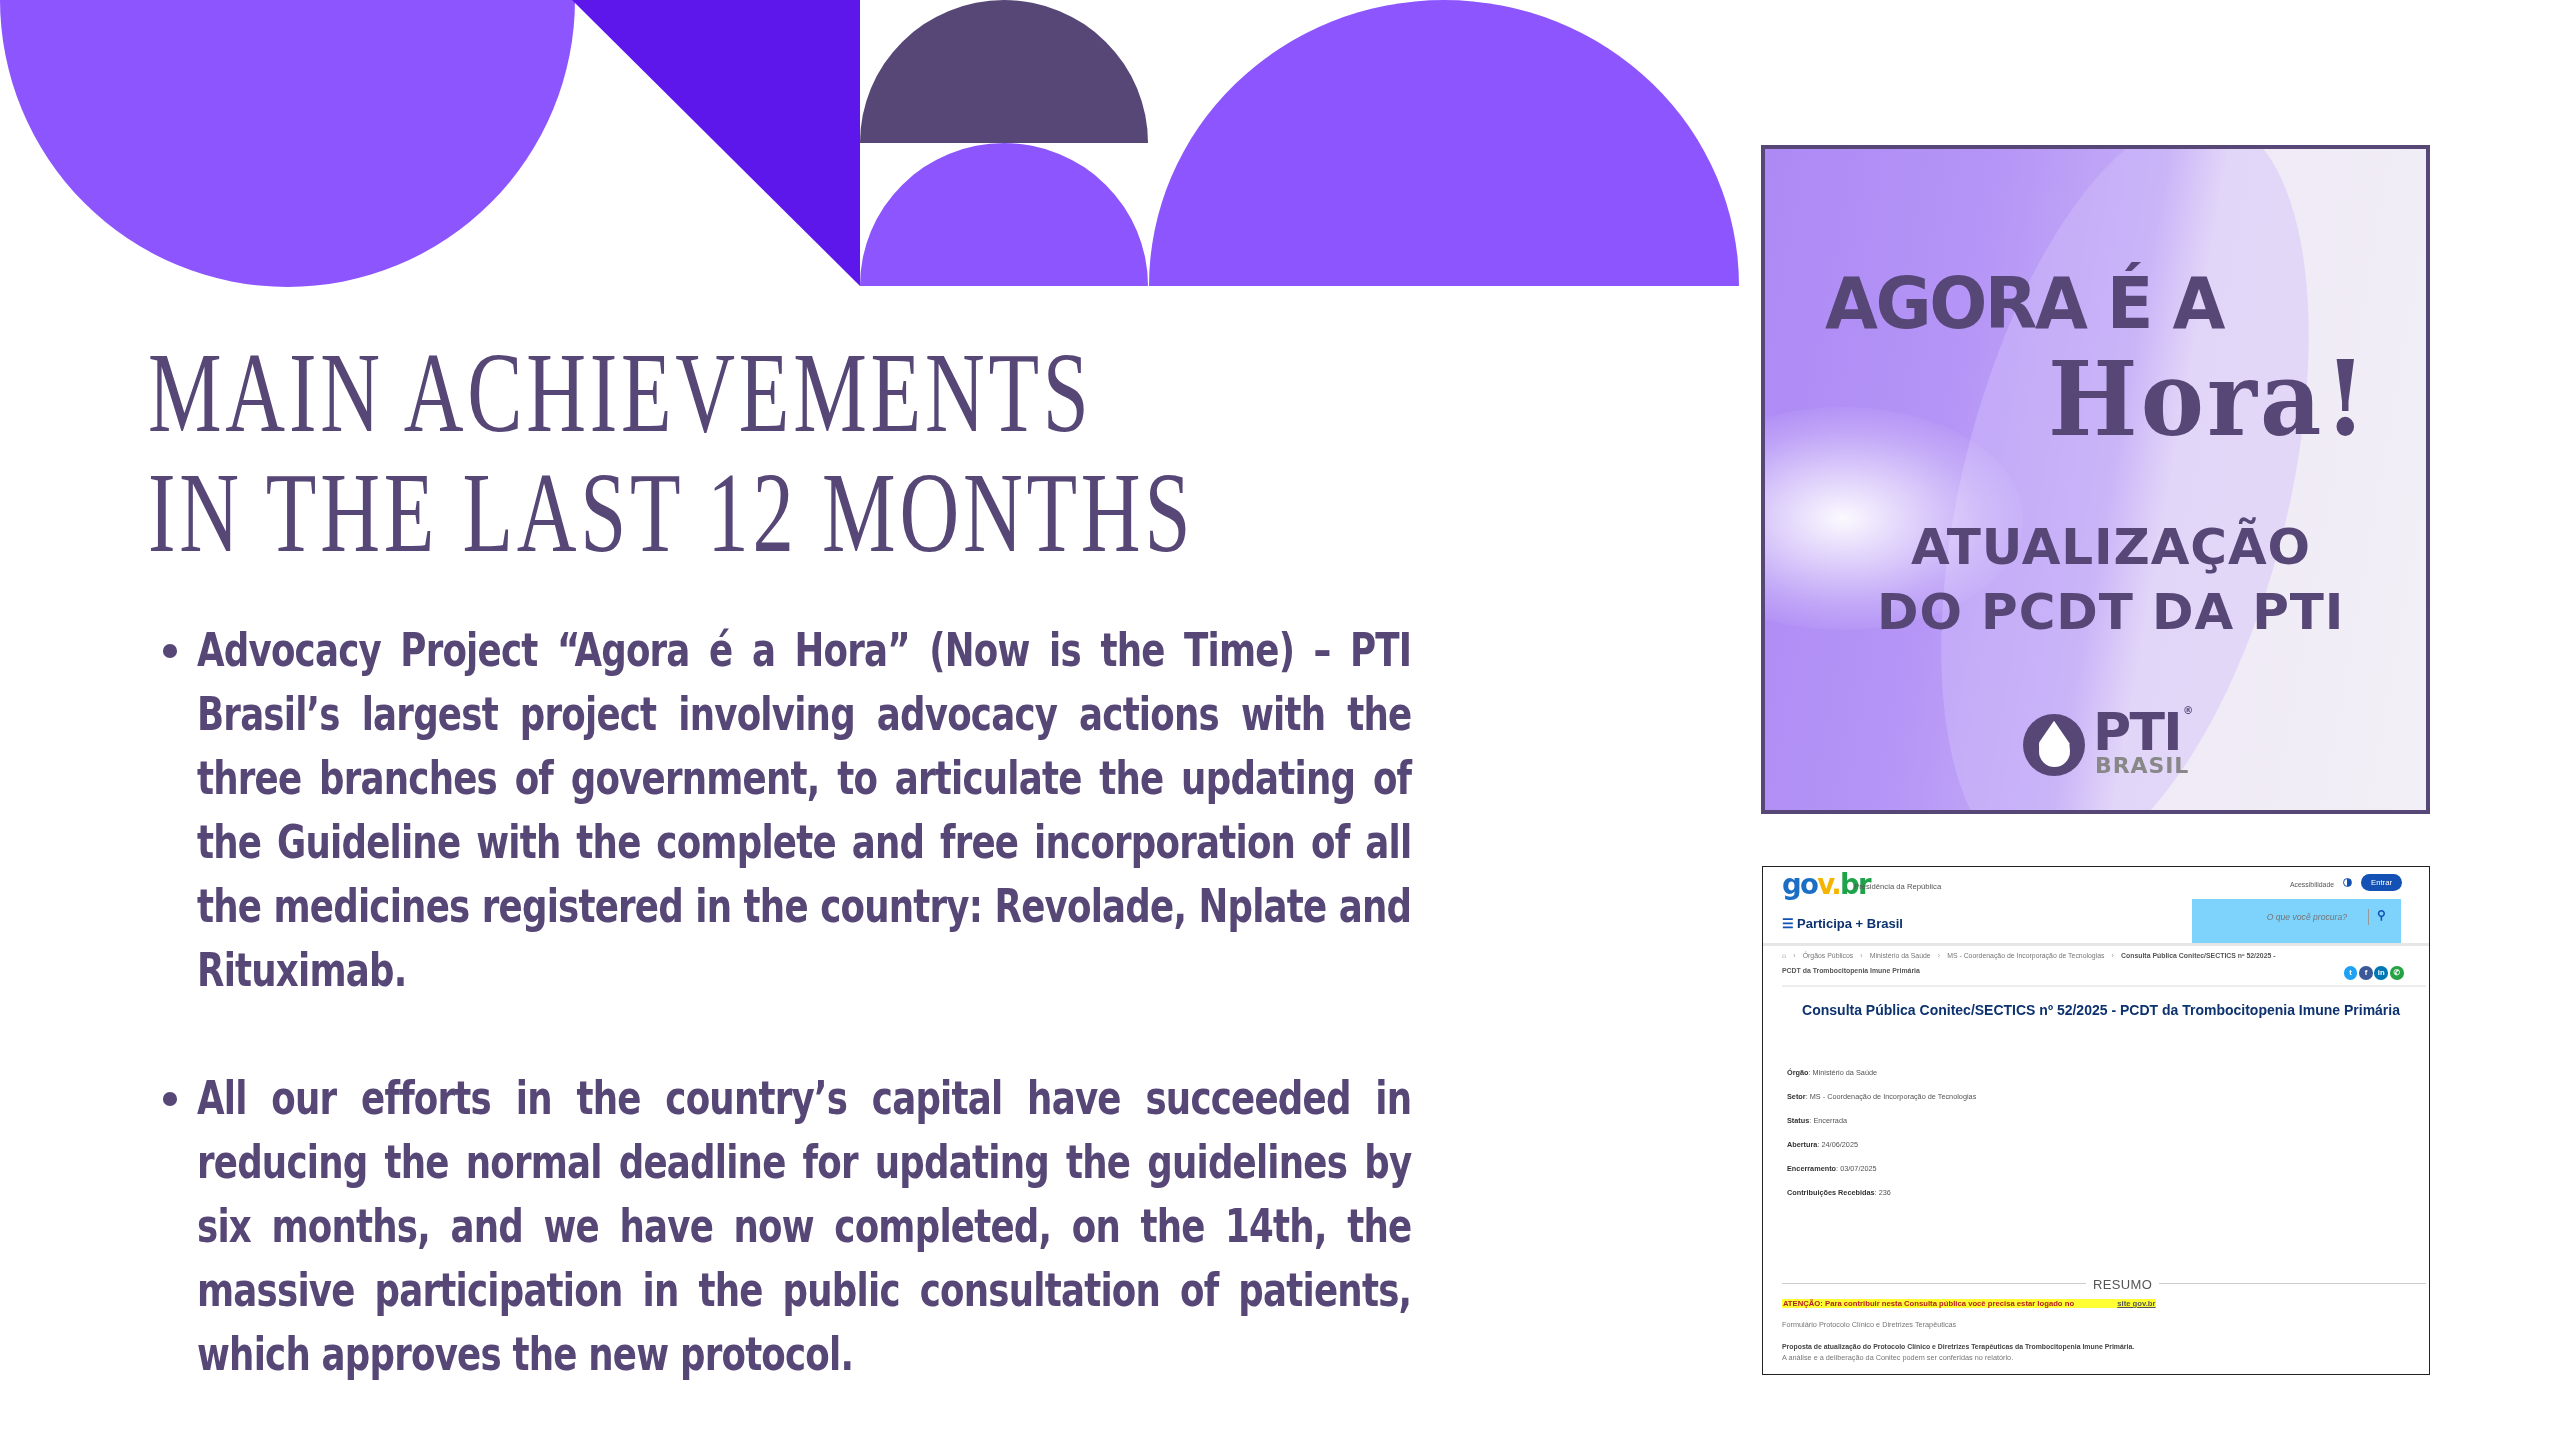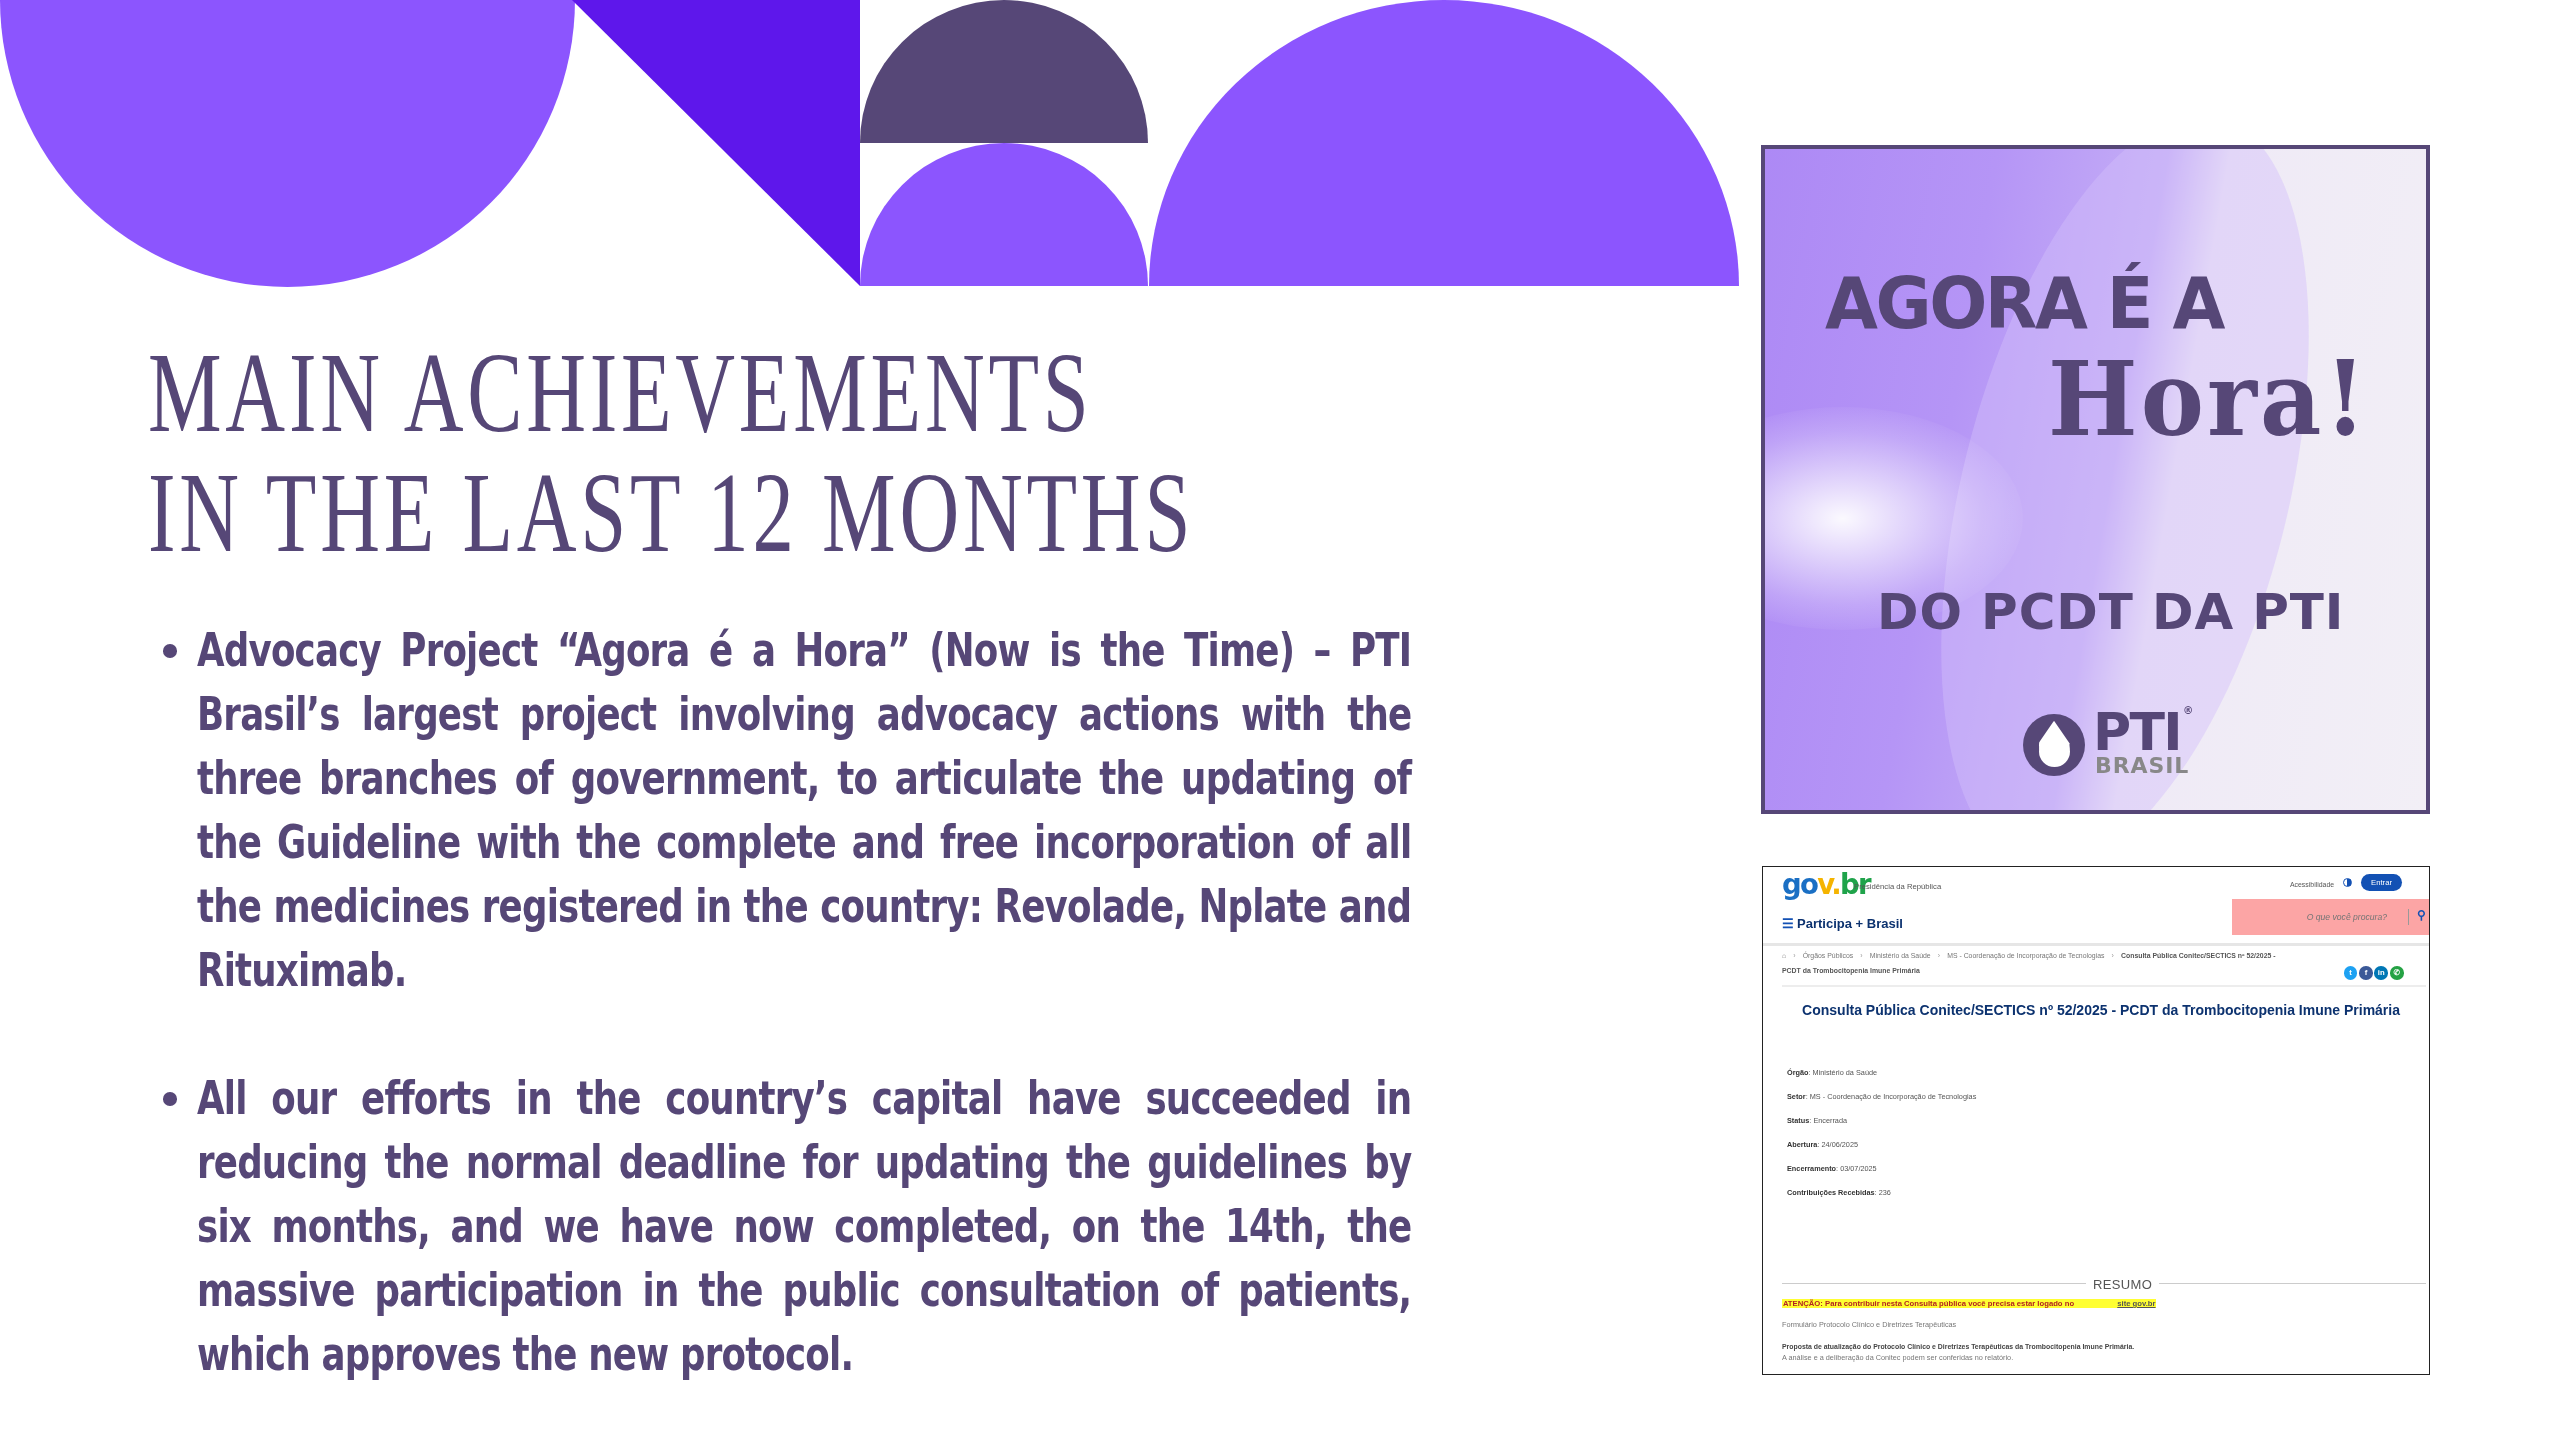--- a/index.html
+++ b/index.html
@@ -45,21 +45,21 @@
   .govbr { left: 1762px; top: 866px; width: 666px; height: 507px; border: 1.7px solid #222222; background: #ffffff; overflow: hidden; font-family: "Liberation Sans", sans-serif; }
   .g { position: absolute; white-space: nowrap; }
   .g-logo { left: 19px; top: 0px; font-family: "DejaVu Sans", sans-serif; font-weight: bold; font-size: 27.5px; letter-spacing: -1.7px; line-height: 34px; }
   .g-logo .go { color: #1a6fc4; } .g-logo .v { color: #f5b400; } .g-logo .br { color: #1fa34a; }
   .g-pres { left: 91px; top: 14.6px; font-size: 7.7px; color: #555555; }
   .g-acess { left: 527px; top: 13.7px; font-size: 6.9px; color: #555555; }
   .g-contrast { left: 580px; top: 11px; width: 9.4px; height: 9.4px; border-radius: 50%; border: 1.7px solid #1351b4; background: linear-gradient(90deg, #ffffff 50%, #1351b4 50%); box-sizing: border-box; }
   .g-entrar { left: 598px; top: 6.9px; width: 41px; height: 17px; border-radius: 8.6px; background: #1351b4; color: #ffffff; font-size: 7.7px; line-height: 17px; text-align: center; border: none; padding: 0; font-family: "Liberation Sans", sans-serif; }
   .g-menu { left: 19px; top: 49px; font-size: 13px; font-weight: bold; color: #0c326f; }
   .g-menu .ham { color: #1351b4; margin-right: 3.4px; }
-  .g-search { left: 469px; top: 32px; width: 209px; height: 36px; background: #fca5a5; }
+  .g-search { left: 429px; top: 32px; width: 209px; height: 44px; background: #7dd3fc; }
   .g-search input { position: absolute; left: 0; top: 0; width: 155px; height: 36px; border: none; background: transparent; text-align: right; font-style: italic; font-size: 8.6px; color: #666; font-family: "Liberation Sans", sans-serif; padding: 0; }
   .g-search .sep { position: absolute; left: 176px; top: 10.3px; width: 0.9px; height: 15.5px; background: #999; }
   .g-search .mag { position: absolute; left: 185px; top: 8.6px; color: #1351b4; font-size: 12px; font-weight: bold; }
   .g-hr1 { left: 0; top: 76px; width: 666px; height: 2.6px; background: #e6e6e6; }
   .g-bc { left: 19px; top: 85px; font-size: 6.9px; color: #777777; }
   .g-bc .sep { margin: 0 5.2px; color: #999; }
   .g-bc .cur { font-weight: bold; color: #555555; }
   .g-bc2 { left: 19px; top: 100px; font-size: 6.9px; color: #555555; font-weight: bold; }
   .g-social { left: 579px; top: 96px; }
   .g-social span { display: inline-block; width: 13.7px; height: 13.7px; border-radius: 50%; margin-left: 1.7px; color: #fff; font-size: 7.7px; line-height: 13.7px; text-align: center; font-weight: bold; }
@@ -98,20 +98,21 @@
     <span class="bullet-dot"></span>
     <span class="bullet-text">All our efforts in the country’s capital have succeeded in reducing the normal deadline for updating the guidelines by six months, and we have now completed, on the 14th, the massive participation in the public consultation of patients, which approves the new protocol.</span>
   </li>
 </ul>
 
 <div class="abs poster">
   <div class="wave1"></div>
   <div class="glow"></div>
   <div class="poster-text p-agora">AGORA É A</div>
   <div class="poster-text p-hora">Hora!</div>
+  <div class="poster-text p-atual">ATUALIZAÇÃO</div>
   <div class="poster-text p-pcdt">DO PCDT DA PTI</div>
   <div class="poster-text p-logo">
     <span class="ring"></span>
     <span class="drop-base"></span>
     <span class="drop"></span>
     <span class="pti">PTI</span>
     <span class="reg">®</span>
     <span class="brasil">BRASIL</span>
   </div>
 </div>

